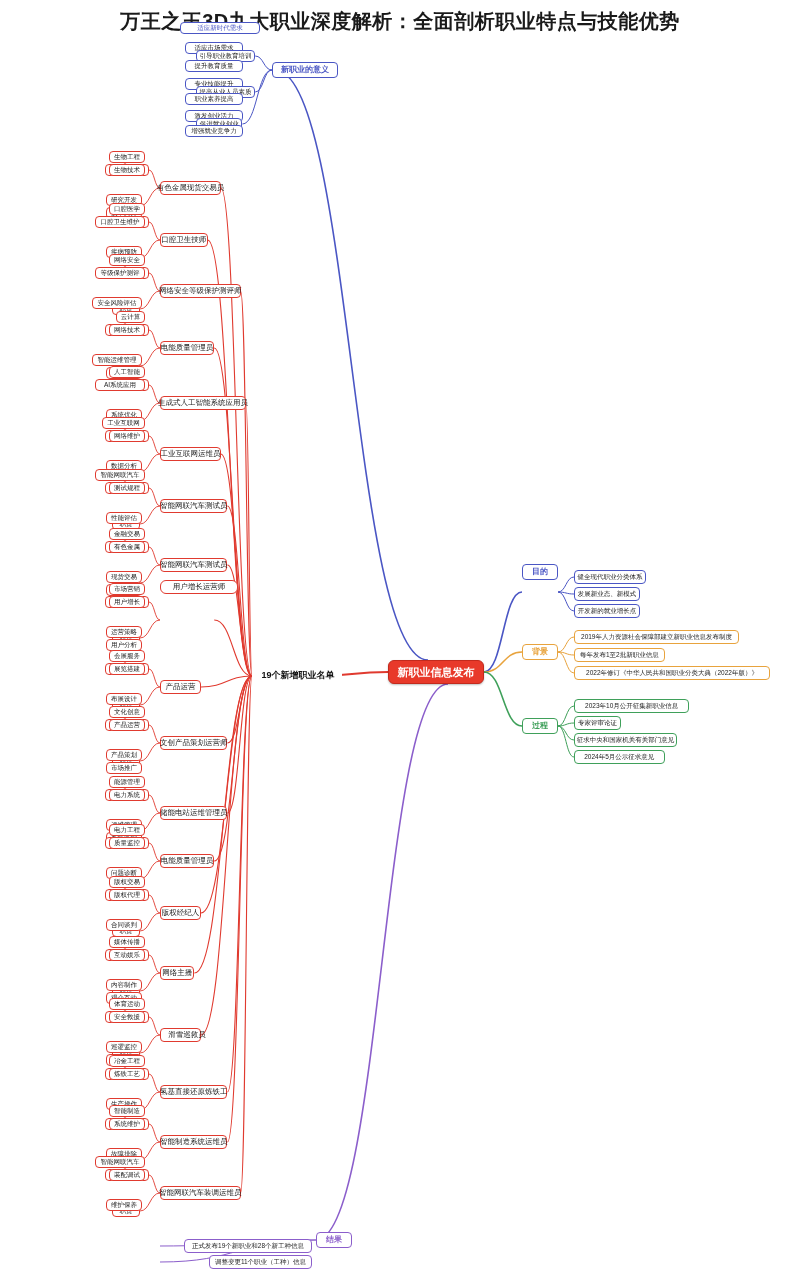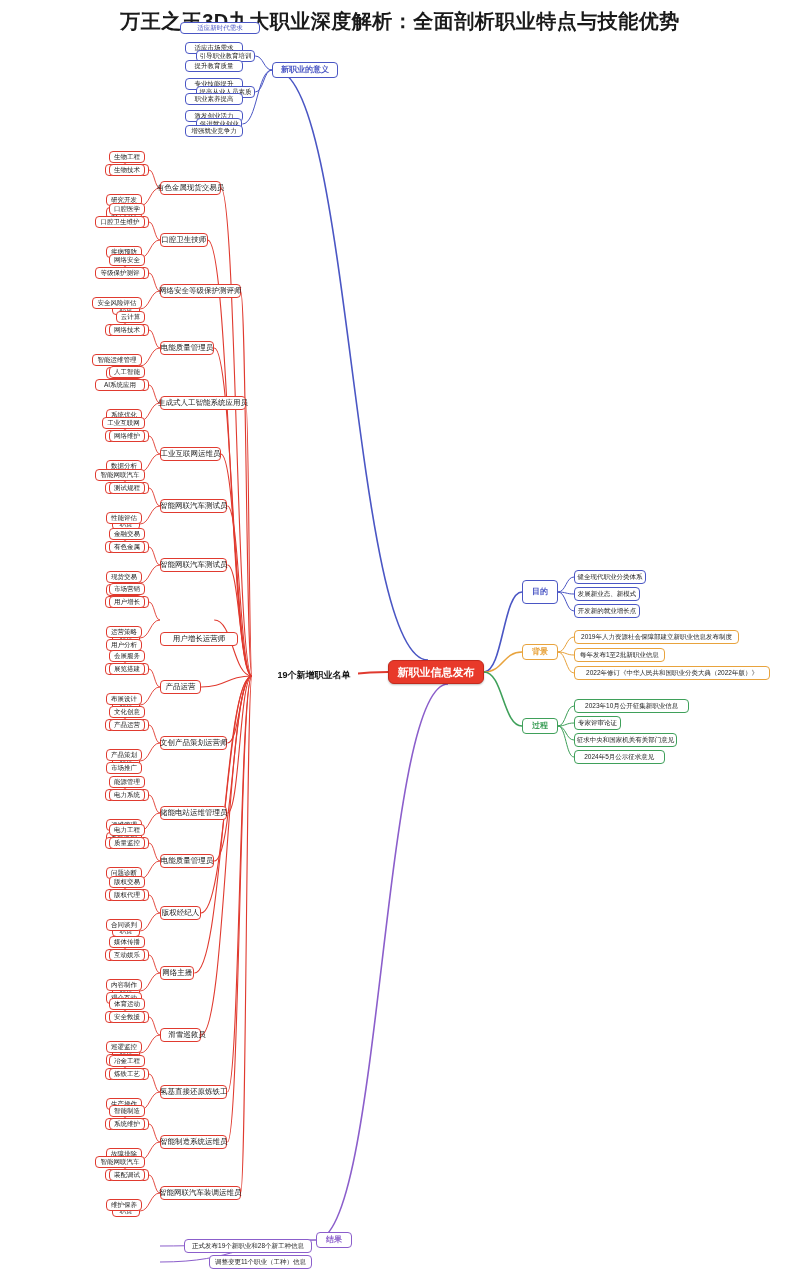--- a/index.html
+++ b/index.html
@@ -179,21 +179,21 @@
       <path d="M112,1160 C127,1160 127,1154 142,1154" stroke="#e03a2f" fill="none" stroke-width="0.8"></path>
       <path d="M252,676 C246.3,676 246.3,1193 240.6,1193" stroke="#e03a2f" fill="none" stroke-width="1.1"></path>
       <path d="M149,1175 C154.5,1175 154.5,1193 160,1193" stroke="#e03a2f" fill="none" stroke-width="0.9"></path>
       <path d="M140,1211 C150,1211 150,1193 160,1193" stroke="#e03a2f" fill="none" stroke-width="0.9"></path>
       <path d="M105,1175 C125,1175 125,1162 145,1162" stroke="#e03a2f" fill="none" stroke-width="0.8"></path>
       <path d="M105,1175 C125,1175 125,1175 145,1175" stroke="#e03a2f" fill="none" stroke-width="0.8"></path>
       <path d="M112,1211 C127,1211 127,1205 142,1205" stroke="#e03a2f" fill="none" stroke-width="0.8"></path>
     </svg>
   <div id="nodes">
       <div class="node center" style="left: 388px; top: 660px; width: 96px; height: 24px;">新职业信息发布</div>
-      <div class="node cat" style="left: 522px; top: 580px; width: 36px; height: 24px; border-color: rgb(74, 86, 196); color: rgb(74, 86, 196);">目的</div>
+      <div class="node cat" style="left: 522px; top: 564px; width: 36px; height: 16px; border-color: rgb(74, 86, 196); color: rgb(74, 86, 196);">目的</div>
       <div class="node small" style="left: 574px; top: 570px; width: 72px; height: 14px; border-color: rgb(74, 86, 196); color: rgb(34, 34, 34);">健全现代职业分类体系</div>
       <div class="node small" style="left: 574px; top: 587px; width: 65.8px; height: 14px; border-color: rgb(74, 86, 196); color: rgb(34, 34, 34);">发展新业态、新模式</div>
       <div class="node small" style="left: 574px; top: 604px; width: 65.8px; height: 14px; border-color: rgb(74, 86, 196); color: rgb(34, 34, 34);">开发新的就业增长点</div>
       <div class="node cat" style="left: 522px; top: 644px; width: 36px; height: 16px; border-color: rgb(232, 163, 61); color: rgb(232, 163, 61);">背景</div>
       <div class="node small" style="left: 574px; top: 630px; width: 165px; height: 14px; border-color: rgb(232, 163, 61); color: rgb(34, 34, 34);">2019年人力资源社会保障部建立新职业信息发布制度</div>
       <div class="node small" style="left: 574px; top: 648px; width: 90.6px; height: 14px; border-color: rgb(232, 163, 61); color: rgb(34, 34, 34);">每年发布1至2批新职业信息</div>
       <div class="node small" style="left: 574px; top: 666px; width: 196px; height: 14px; border-color: rgb(232, 163, 61); color: rgb(34, 34, 34);">2022年修订《中华人民共和国职业分类大典（2022年版）》</div>
       <div class="node cat" style="left: 522px; top: 718px; width: 36px; height: 16px; border-color: rgb(63, 160, 90); color: rgb(63, 160, 90);">过程</div>
       <div class="node small" style="left: 574px; top: 699px; width: 115.4px; height: 14px; border-color: rgb(63, 160, 90); color: rgb(34, 34, 34);">2023年10月公开征集新职业信息</div>
       <div class="node small" style="left: 574px; top: 716px; width: 47.2px; height: 14px; border-color: rgb(63, 160, 90); color: rgb(34, 34, 34);">专家评审论证</div>
@@ -206,21 +206,21 @@
       <div class="node small" style="left: 180px; top: 22px; width: 80px; height: 12px; border-color: rgb(74, 86, 196); color: rgb(74, 86, 196);">适应新时代需求</div>
       <div class="node small" style="left: 185px; top: 42px; width: 58px; height: 12px; border-color: rgb(74, 86, 196); color: rgb(34, 34, 34);">适应市场需求</div>
       <div class="node small" style="left: 196px; top: 50px; width: 59.2px; height: 12px; border-color: rgb(74, 86, 196); color: rgb(34, 34, 34);">引导职业教育培训</div>
       <div class="node small" style="left: 185px; top: 60px; width: 58px; height: 12px; border-color: rgb(74, 86, 196); color: rgb(34, 34, 34);">提升教育质量</div>
       <div class="node small" style="left: 185px; top: 78px; width: 58px; height: 12px; border-color: rgb(74, 86, 196); color: rgb(34, 34, 34);">专业技能提升</div>
       <div class="node small" style="left: 196px; top: 86px; width: 59.2px; height: 12px; border-color: rgb(74, 86, 196); color: rgb(34, 34, 34);">提高从业人员素质</div>
       <div class="node small" style="left: 185px; top: 93px; width: 58px; height: 12px; border-color: rgb(74, 86, 196); color: rgb(34, 34, 34);">职业素养提高</div>
       <div class="node small" style="left: 185px; top: 110px; width: 58px; height: 12px; border-color: rgb(74, 86, 196); color: rgb(34, 34, 34);">激发创业活力</div>
       <div class="node small" style="left: 196px; top: 118px; width: 46.4px; height: 12px; border-color: rgb(74, 86, 196); color: rgb(34, 34, 34);">促进就业创业</div>
       <div class="node small" style="left: 185px; top: 125px; width: 58px; height: 12px; border-color: rgb(74, 86, 196); color: rgb(34, 34, 34);">增强就业竞争力</div>
-      <div class="node root2" style="left: 254px; top: 668px; width: 88px; height: 16px; margin-left: 16px;">19个新增职业名单</div>
+      <div class="node root2" style="left: 254px; top: 668px; width: 88px; height: 16px;">19个新增职业名单</div>
       <div class="node lvl2" style="left: 160px; top: 181px; width: 60.8px; height: 14px; border-color: rgb(224, 58, 47); color: rgb(34, 34, 34);">有色金属现货交易员</div>
       <div class="node small" style="left: 105px; top: 164px; width: 44px; height: 12px; border-color: rgb(224, 58, 47); color: rgb(34, 34, 34);">专业领域</div>
       <div class="node small" style="left: 112px; top: 200px; width: 28px; height: 12px; border-color: rgb(224, 58, 47); color: rgb(34, 34, 34);">职责</div>
       <div class="node small" style="left: 109px; top: 151px; width: 36px; height: 12px; border-color: rgb(224, 58, 47); color: rgb(34, 34, 34);">生物工程</div>
       <div class="node small" style="left: 109px; top: 164px; width: 36px; height: 12px; border-color: rgb(224, 58, 47); color: rgb(34, 34, 34);">生物技术</div>
       <div class="node small" style="left: 106px; top: 194px; width: 36px; height: 12px; border-color: rgb(224, 58, 47); color: rgb(34, 34, 34);">研究开发</div>
       <div class="node small" style="left: 106px; top: 207px; width: 36px; height: 12px; border-color: rgb(224, 58, 47); color: rgb(34, 34, 34);">技术支持</div>
       <div class="node lvl2" style="left: 160px; top: 233px; width: 47.6px; height: 14px; border-color: rgb(224, 58, 47); color: rgb(34, 34, 34);">口腔卫生技师</div>
       <div class="node small" style="left: 105px; top: 216px; width: 44px; height: 12px; border-color: rgb(224, 58, 47); color: rgb(34, 34, 34);">专业领域</div>
       <div class="node small" style="left: 112px; top: 252px; width: 28px; height: 12px; border-color: rgb(224, 58, 47); color: rgb(34, 34, 34);">职责</div>
@@ -258,21 +258,21 @@
       <div class="node small" style="left: 95px; top: 469px; width: 50px; height: 12px; border-color: rgb(224, 58, 47); color: rgb(34, 34, 34);">智能网联汽车</div>
       <div class="node small" style="left: 109px; top: 482px; width: 36px; height: 12px; border-color: rgb(224, 58, 47); color: rgb(34, 34, 34);">测试规程</div>
       <div class="node small" style="left: 106px; top: 512px; width: 36px; height: 12px; border-color: rgb(224, 58, 47); color: rgb(34, 34, 34);">性能评估</div>
       <div class="node lvl2" style="left: 160px; top: 558px; width: 67.4px; height: 14px; border-color: rgb(224, 58, 47); color: rgb(34, 34, 34);">智能网联汽车测试员</div>
       <div class="node small" style="left: 105px; top: 541px; width: 44px; height: 12px; border-color: rgb(224, 58, 47); color: rgb(34, 34, 34);">专业领域</div>
       <div class="node small" style="left: 112px; top: 577px; width: 28px; height: 12px; border-color: rgb(224, 58, 47); color: rgb(34, 34, 34);">职责</div>
       <div class="node small" style="left: 109px; top: 528px; width: 36px; height: 12px; border-color: rgb(224, 58, 47); color: rgb(34, 34, 34);">金融交易</div>
       <div class="node small" style="left: 109px; top: 541px; width: 36px; height: 12px; border-color: rgb(224, 58, 47); color: rgb(34, 34, 34);">有色金属</div>
       <div class="node small" style="left: 106px; top: 571px; width: 36px; height: 12px; border-color: rgb(224, 58, 47); color: rgb(34, 34, 34);">现货交易</div>
       <div class="node small" style="left: 106px; top: 584px; width: 36px; height: 12px; border-color: rgb(224, 58, 47); color: rgb(34, 34, 34);">市场分析</div>
-      <div class="node lvl2" style="left: 160px; top: 632px; width: 78px; height: 14px; border-color: rgb(224, 58, 47); color: rgb(34, 34, 34);">用户增长运营师</div>
+      <div class="node lvl2" style="left: 160px; top: 580px; width: 78px; height: 14px; border-color: rgb(224, 58, 47); color: rgb(34, 34, 34); border-radius: 6px;">用户增长运营师</div>
       <div class="node small" style="left: 105px; top: 596px; width: 44px; height: 12px; border-color: rgb(224, 58, 47); color: rgb(34, 34, 34);">专业领域</div>
       <div class="node small" style="left: 112px; top: 632px; width: 28px; height: 12px; border-color: rgb(224, 58, 47); color: rgb(34, 34, 34);">职责</div>
       <div class="node small" style="left: 109px; top: 583px; width: 36px; height: 12px; border-color: rgb(224, 58, 47); color: rgb(34, 34, 34);">市场营销</div>
       <div class="node small" style="left: 109px; top: 596px; width: 36px; height: 12px; border-color: rgb(224, 58, 47); color: rgb(34, 34, 34);">用户增长</div>
       <div class="node small" style="left: 106px; top: 626px; width: 36px; height: 12px; border-color: rgb(224, 58, 47); color: rgb(34, 34, 34);">运营策略</div>
       <div class="node small" style="left: 106px; top: 639px; width: 36px; height: 12px; border-color: rgb(224, 58, 47); color: rgb(34, 34, 34);">用户分析</div>
       <div class="node lvl2" style="left: 160px; top: 680px; width: 41px; height: 14px; border-color: rgb(224, 58, 47); color: rgb(34, 34, 34);">产品运营</div>
       <div class="node small" style="left: 105px; top: 663px; width: 44px; height: 12px; border-color: rgb(224, 58, 47); color: rgb(34, 34, 34);">专业领域</div>
       <div class="node small" style="left: 112px; top: 699px; width: 28px; height: 12px; border-color: rgb(224, 58, 47); color: rgb(34, 34, 34);">职责</div>
       <div class="node small" style="left: 109px; top: 650px; width: 36px; height: 12px; border-color: rgb(224, 58, 47); color: rgb(34, 34, 34);">会展服务</div>

